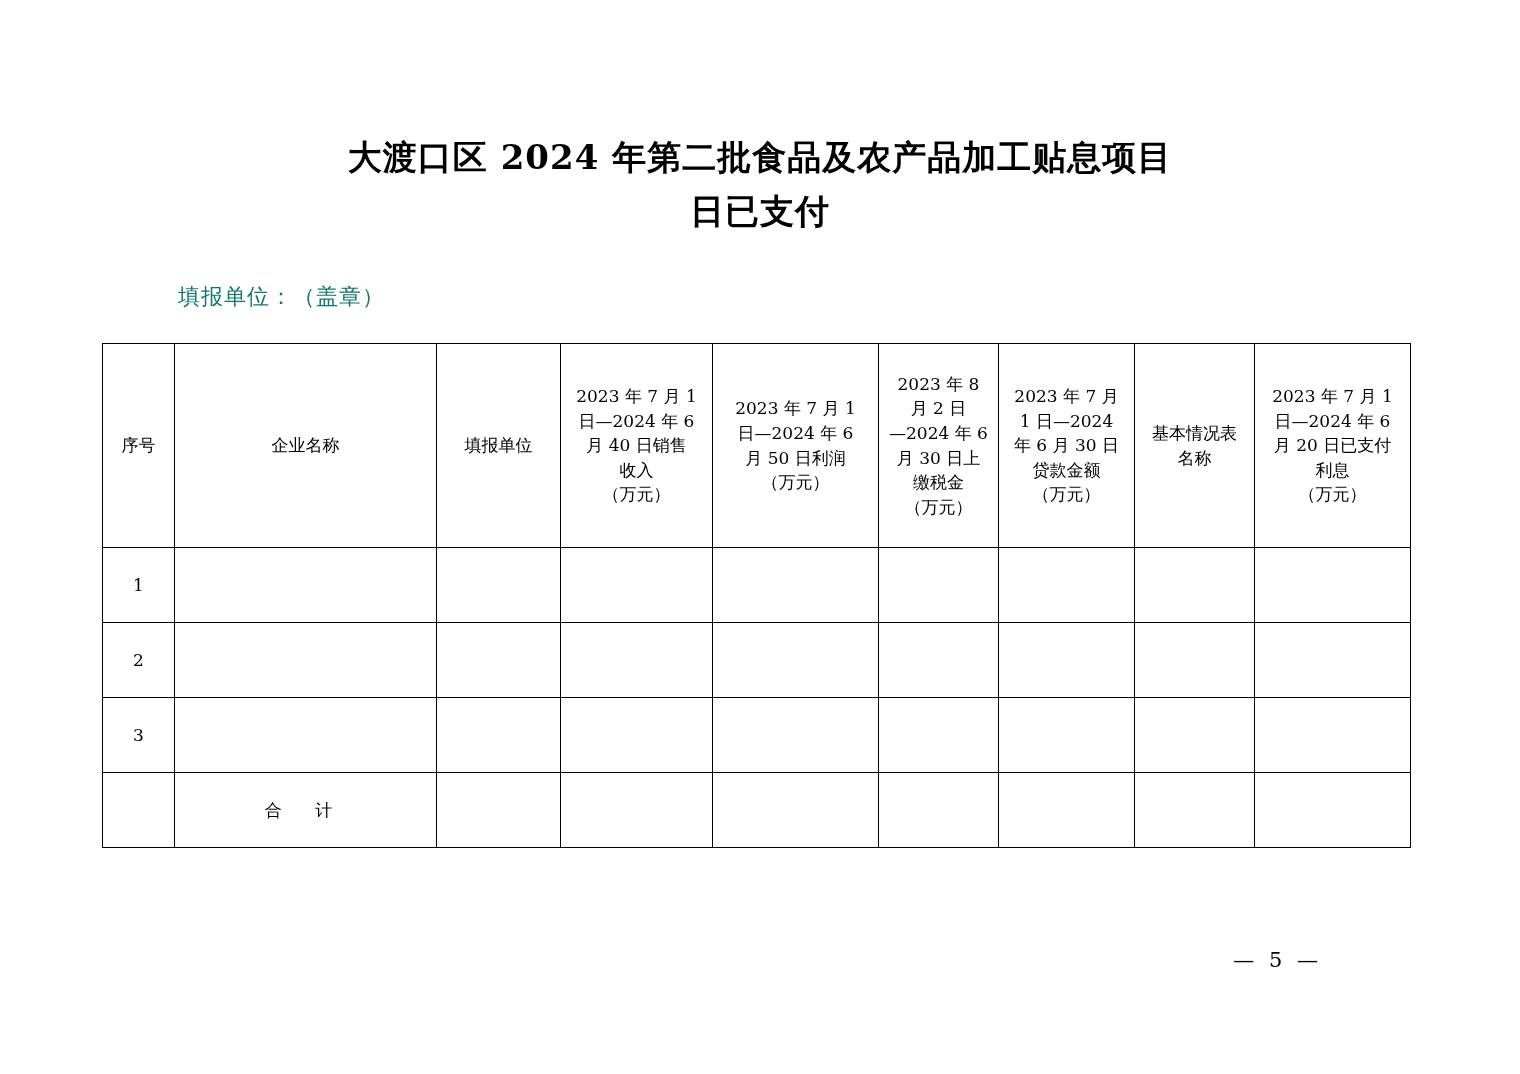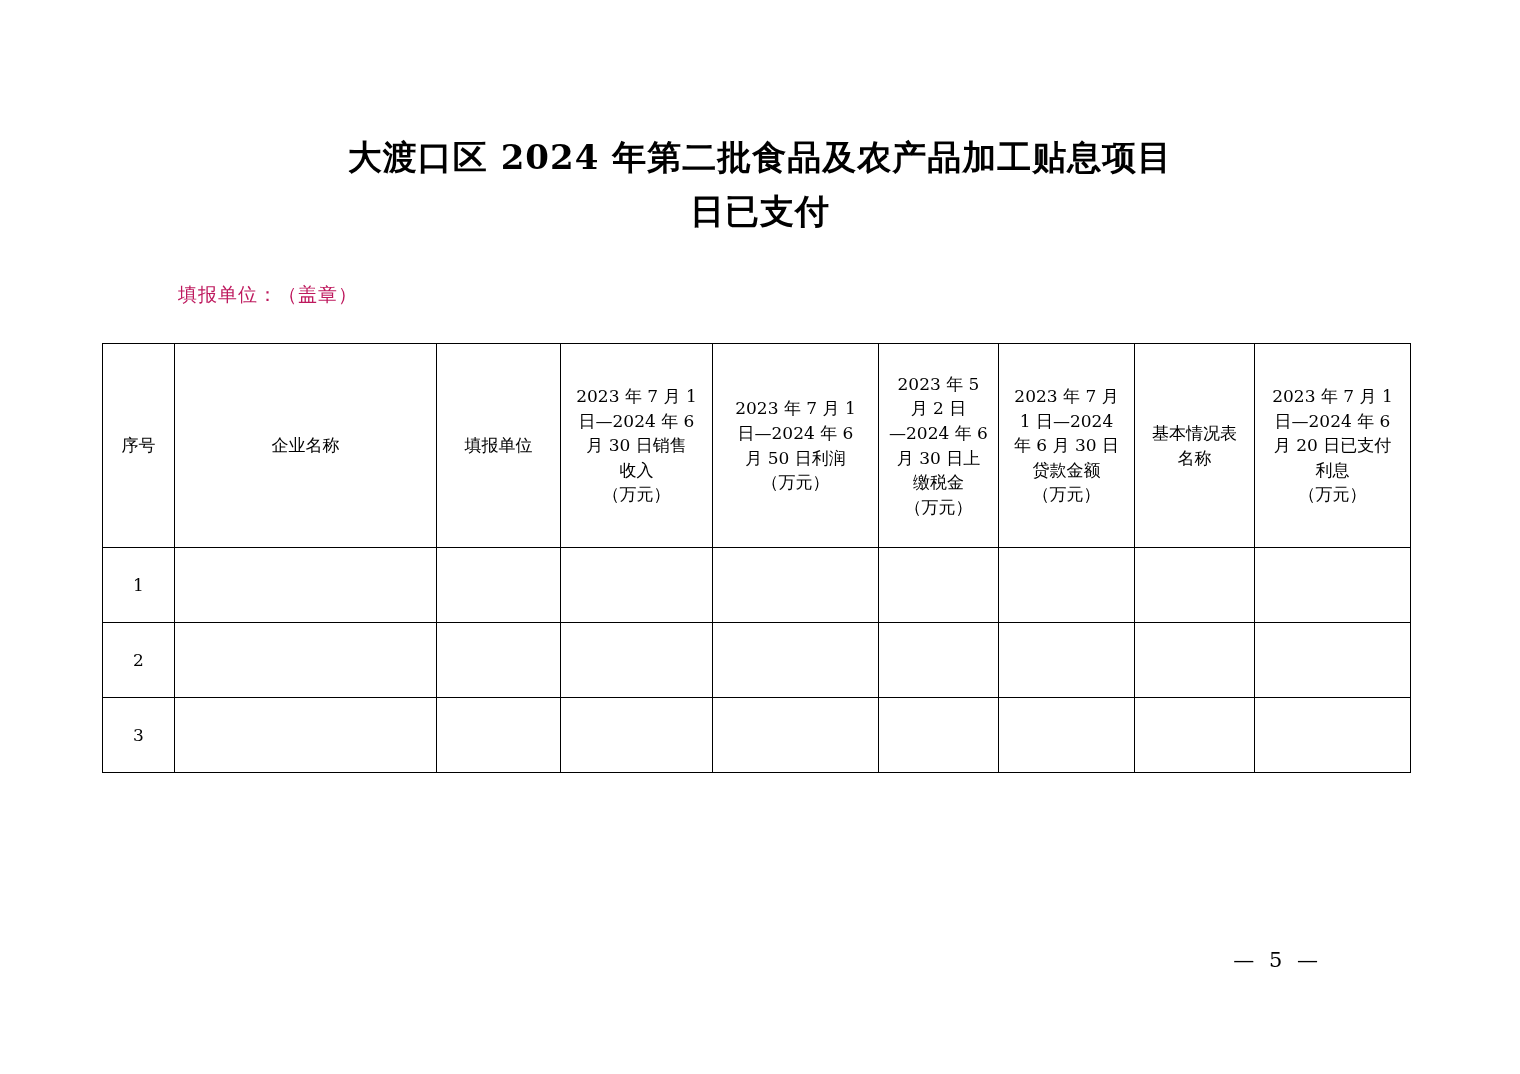--- a/index.html
+++ b/index.html
@@ -38,23 +38,23 @@
   .title-line-2 {
     font-size: 34px;
     font-weight: bold;
     letter-spacing: 1px;
     line-height: 1.6;
   }
   .filler-row {
     position: absolute;
     left: 178px;
     top: 282px;
-    font-size: 19px;
+    font-size: 22px;
     letter-spacing: 1px;
-    color: #be185d;
+    color: #0f766e;
   }
   table.main {
     position: absolute;
     left: 102px;
     top: 343px;
     width: 1308px;
     border-collapse: collapse;
     table-layout: fixed;
   }
   table.main td {
@@ -122,32 +122,32 @@
         </td>
         <td class="head">
           <span class="head-inner">企业名称</span>
         </td>
         <td class="head">
           <span class="head-inner">填报单位</span>
         </td>
         <td class="head">
           <span class="head-inner">2023 年 7 月 1</span>
           <span class="head-inner">日—2024 年 6</span>
-          <span class="head-inner">月 30 日销售</span>
+          <span class="head-inner">月 40 日销售</span>
           <span class="head-inner">收入</span>
           <span class="head-inner">（万元）</span>
         </td>
         <td class="head">
           <span class="head-inner">2023 年 7 月 1</span>
           <span class="head-inner">日—2024 年 6</span>
           <span class="head-inner">月 50 日利润</span>
           <span class="head-inner">（万元）</span>
         </td>
         <td class="head narrow-head">
-          <span class="head-inner">2023 年 5</span>
+          <span class="head-inner">2023 年 8</span>
           <span class="head-inner">月 2 日</span>
           <span class="head-inner">—2024 年 6</span>
           <span class="head-inner">月 30 日上</span>
           <span class="head-inner">缴税金</span>
           <span class="head-inner">（万元）</span>
         </td>
         <td class="head narrow-head">
           <span class="head-inner">2023 年 7 月</span>
           <span class="head-inner">1 日—2024</span>
           <span class="head-inner">年 6 月 30 日</span>
@@ -196,18 +196,29 @@
         <td></td>
         <td></td>
         <td></td>
         <td></td>
         <td></td>
         <td></td>
         <td></td>
         <td></td>
       </tr>
 
+      <tr class="totalrow">
+        <td></td>
+        <td class="total-label">合  计</td>
+        <td></td>
+        <td></td>
+        <td></td>
+        <td></td>
+        <td></td>
+        <td></td>
+        <td></td>
+      </tr>
     </tbody>
   </table>
 
   <div class="page-number">— 5 —</div>
 
 </div>
 
 </body></html>

